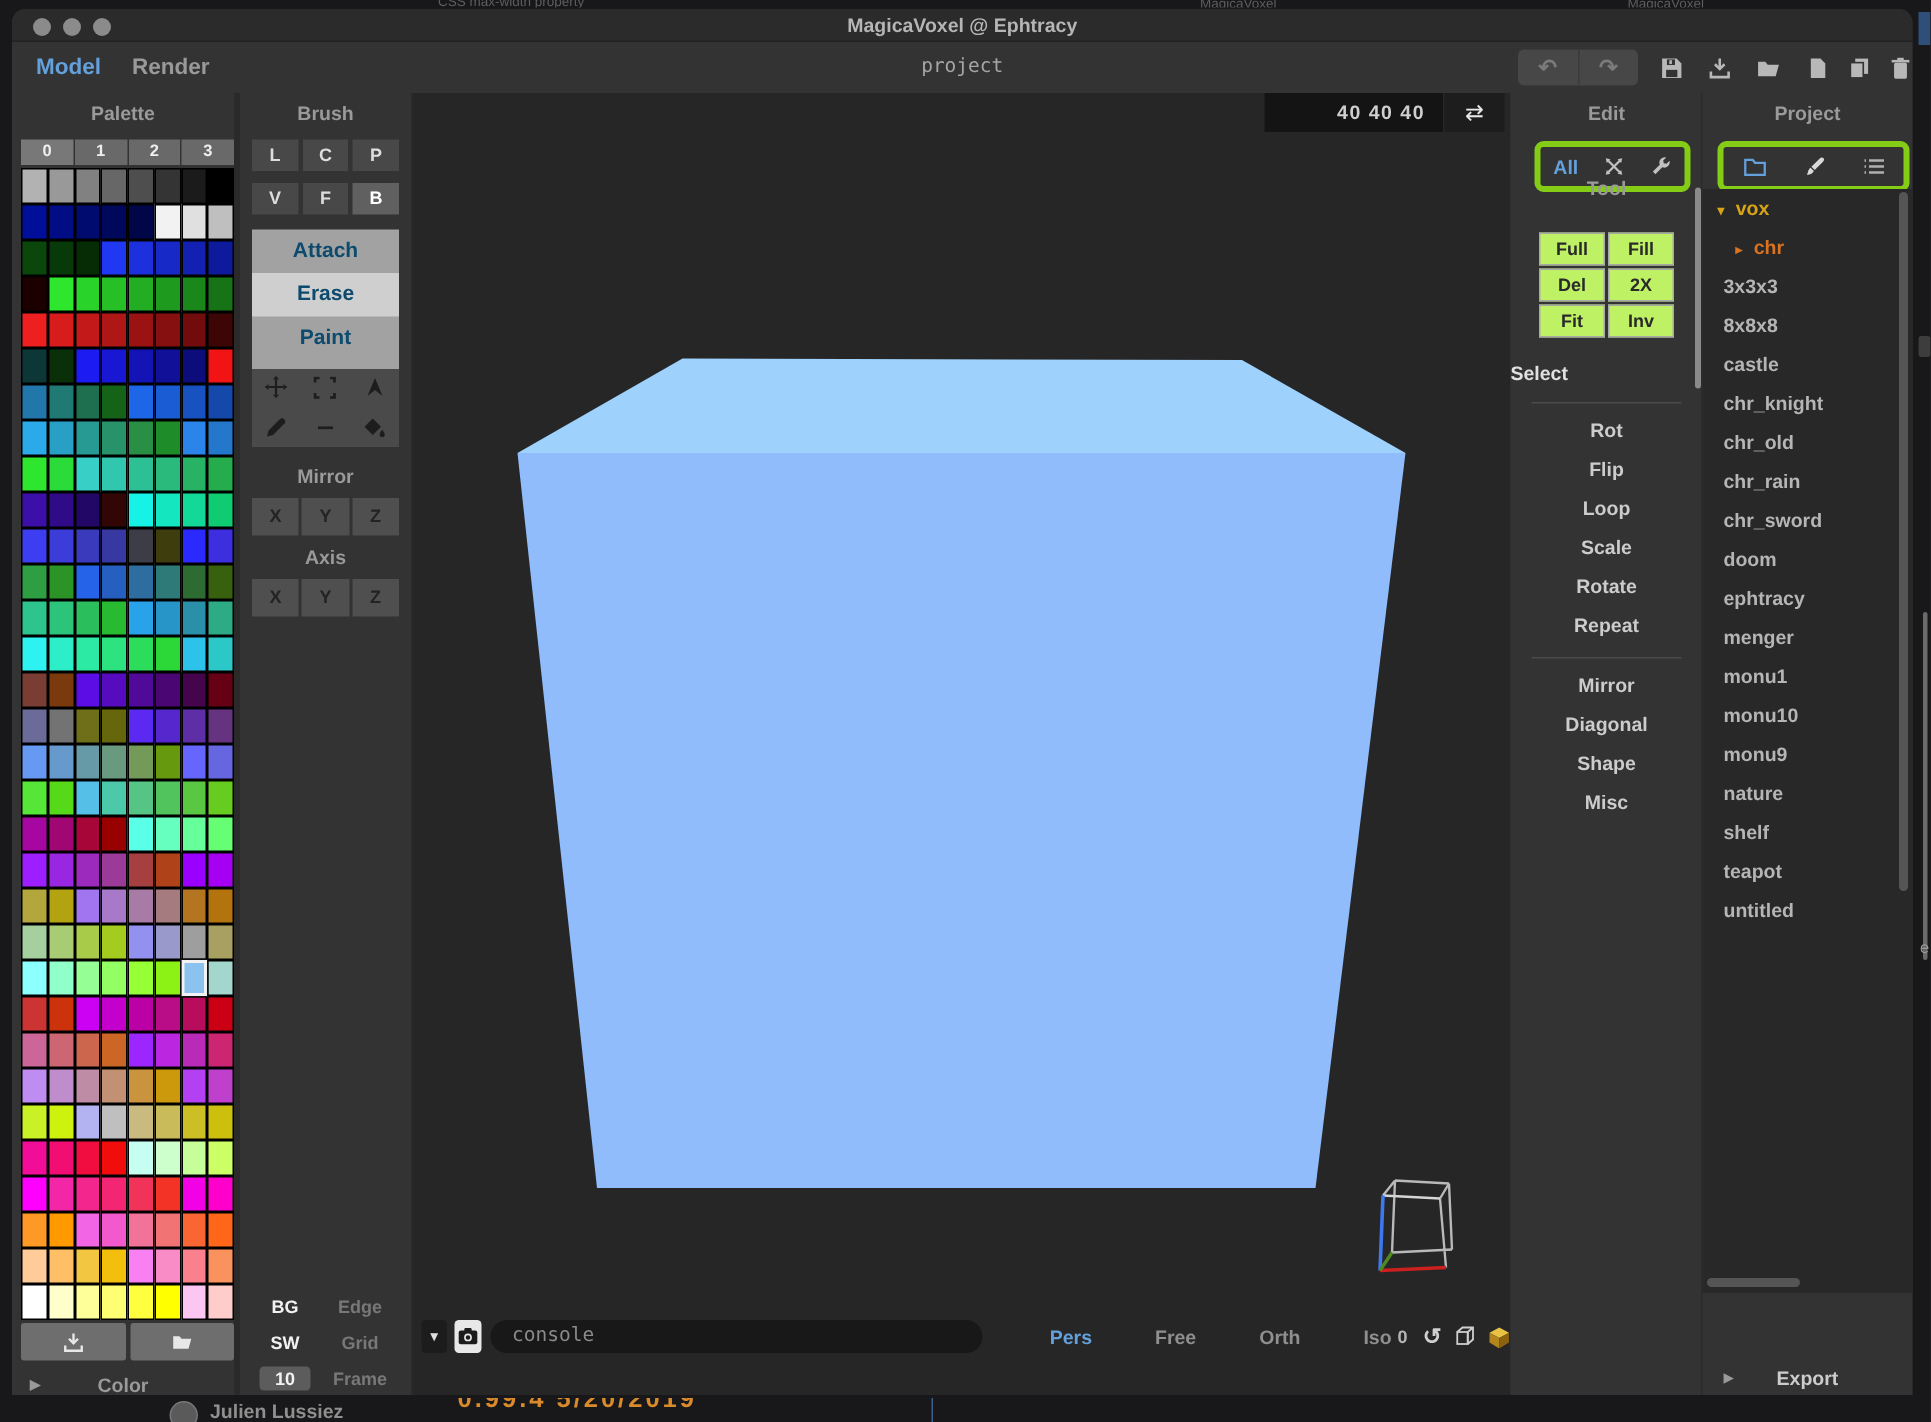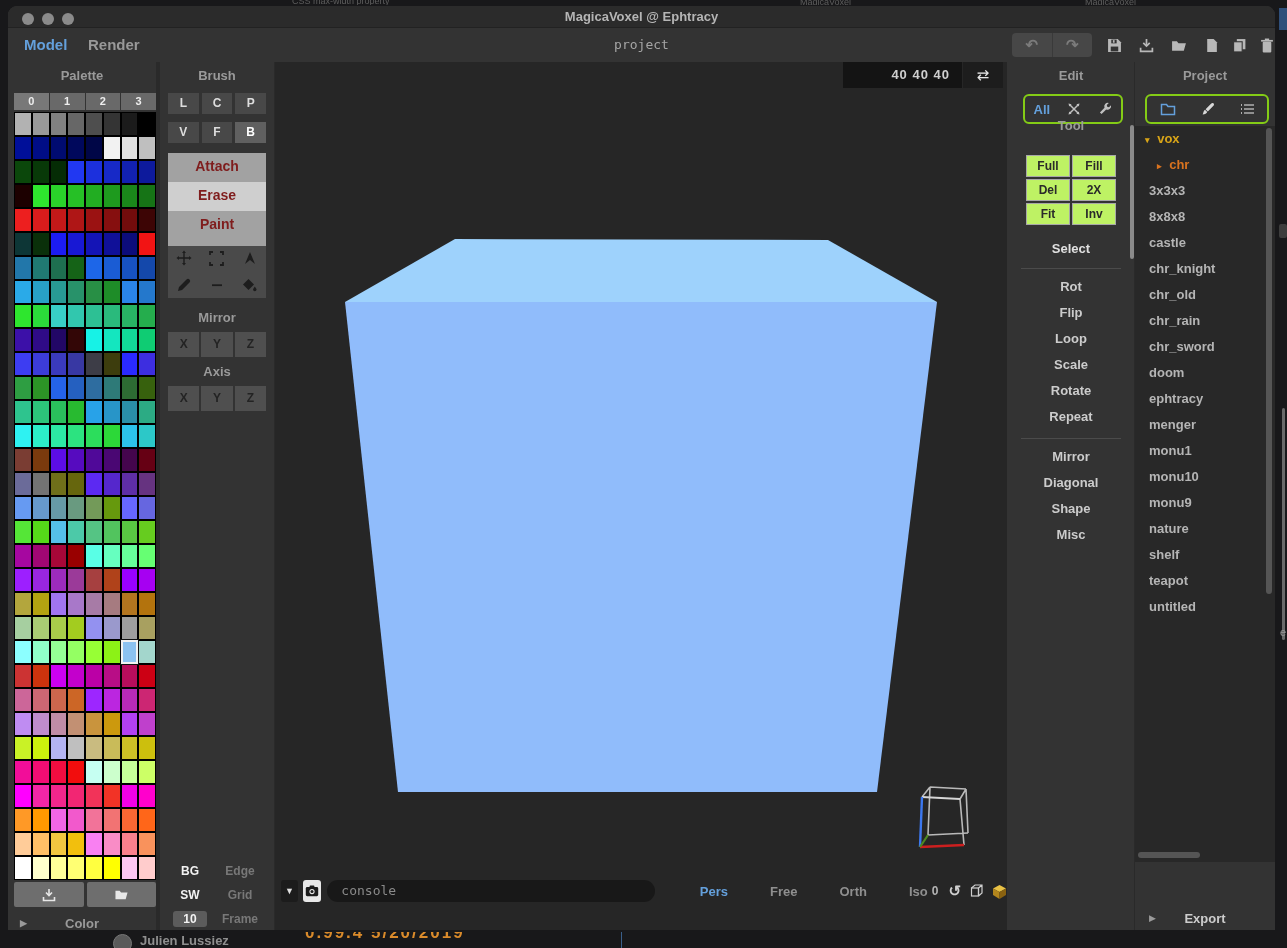--- a/index.html
+++ b/index.html
@@ -45,21 +45,21 @@
   .pal-btns{left:6px;top:820px;width:142px;height:25px;display:flex;gap:3px;}
   .pal-btn{flex:1;background:#6e6e6e;border-radius:2px;display:flex;align-items:center;
            justify-content:center;color:#e8e8e8;}
   .footer-row{height:20px;color:#9a9a9a;font-size:13px;font-weight:bold;}
   
   .brush{left:152px;top:0;width:114px;height:868px;background:#333;}
   .mode-row{left:8px;width:98px;height:21px;display:flex;gap:3px;}
   .mode-cell{flex:1;background:#484848;color:#ddd;font-size:12px;font-weight:bold;
              text-align:center;line-height:21px;}
   .mode-cell.active{background:#606060;color:#fff;}
-  .action-btn{left:8px;width:98px;height:35px;background:#a2a2a2;color:#7f1d1d;font-size:14px;
+  .action-btn{left:8px;width:98px;height:35px;background:#a2a2a2;color:#0c4a6e;font-size:14px;
               font-weight:bold;text-align:center;line-height:27px;}
   .action-btn.active{background:#cfcfcf;}
   .tool-icons{left:8px;top:182px;width:98px;height:54px;background:#4a4a4a;display:grid;
               grid-template-columns:repeat(3,1fr);}
   .tool-icons div{display:flex;align-items:center;justify-content:center;color:#1d1d1d;}
   .sub-h{color:#9a9a9a;font-size:13px;font-weight:bold;text-align:center;}
   .xyz{left:8px;width:98px;height:25px;display:flex;gap:2px;}
   .xyz div{flex:1;background:#4f4f4f;color:#232323;font-size:12px;font-weight:bold;
            text-align:center;line-height:25px;}
   .disp-row{left:8px;width:100px;height:22px;display:flex;align-items:center;}
@@ -81,28 +81,28 @@
   .console-input{width:422px;height:22px;background:#181818;border-radius:12px;margin-left:6px;
                  color:#8a8a8a;font-family:"DejaVu Sans Mono",monospace;font-size:13px;
                  line-height:22px;padding-left:14px;box-sizing:border-box;}
   .view-modes{display:flex;align-items:center;margin-left:12px;gap:9px;}
   .vm{color:#8f8f8f;font-size:13px;font-weight:bold;margin-left:33px;}
   .vm.active{color:#64a0dc;}
   .vm-num{color:#b5b5b5;font-size:12px;font-weight:bold;margin-left:4px;}
   .vp-icon{color:#cfcfcf;display:flex;align-items:center;}
   
   .edit{left:999px;top:0;width:128px;height:868px;background:#333;}
-  .group-box{border:2px solid #84cc16;border-radius:6px;display:flex;align-items:center;
+  .group-box{border:4px solid #84cc16;border-radius:6px;display:flex;align-items:center;
              justify-content:space-around;}
   .edit-group{left:16px;top:32px;width:96px;height:26px;}
   .all-lbl{color:#64a0dc;font-size:13px;font-weight:bold;}
   .tool-grid{left:19px;top:93px;width:90px;display:grid;grid-template-columns:1fr 1fr;gap:2px;}
   .tool-btn{background:#bef264;border:1px solid #a8a8a8;color:#2a2a2a;font-size:12px;
             font-weight:bold;text-align:center;line-height:20px;height:20px;}
-  .select-lbl{color:#e0e0e0;font-size:13px;font-weight:bold;text-align:center;}
+  .select-lbl{color:#e0e0e0;font-size:13px;font-weight:bold;text-align:left;}
   .hdiv{left:14px;width:100px;height:1px;background:#4b4b4b;}
   .op{color:#cccccc;font-size:13px;font-weight:bold;text-align:center;height:26px;line-height:26px;}
   .scroll-thumb{background:#8a8a8a;border-radius:2px;}
   
   .project{left:1127px;top:0;width:140px;height:868px;background:#333;}
   .proj-group{left:10px;top:32px;width:120px;height:26px;}
   .proj-list{left:0;top:64px;width:140px;height:736px;background:#282828;}
   .tree-item{font-size:13px;font-weight:bold;height:26px;line-height:26px;white-space:nowrap;}
   .tree-vox{color:#d9a518;}
   .tree-chr{color:#d9731f;}

